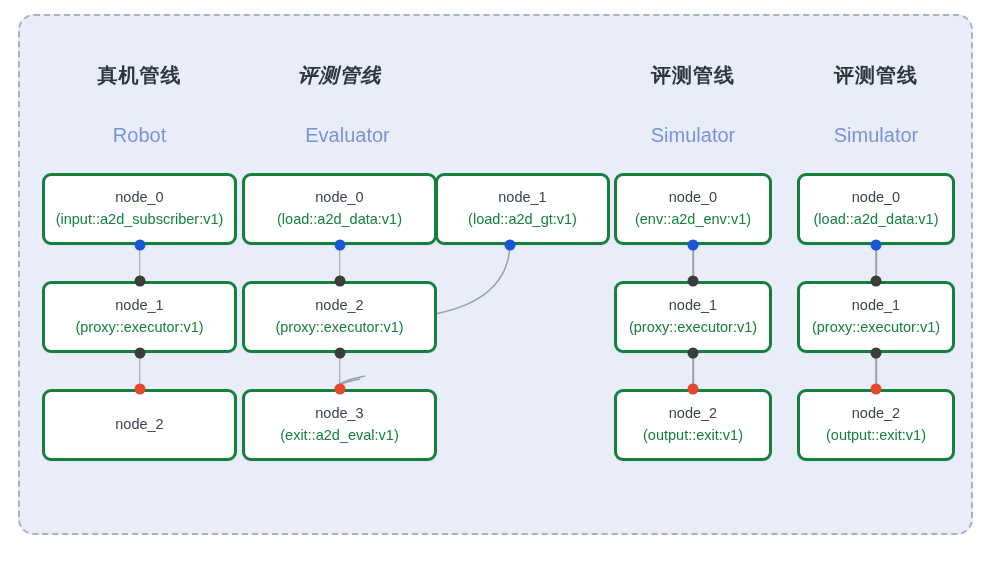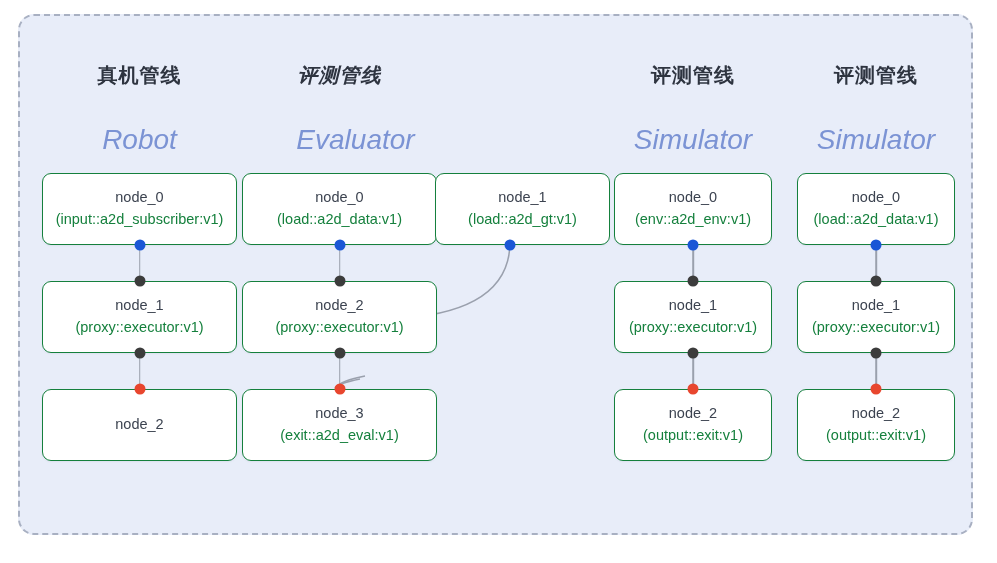--- a/index.html
+++ b/index.html
@@ -58,32 +58,31 @@
     color: #2e3440;
     letter-spacing: 1px;
     white-space: nowrap;
   }
 
   .col-header-en {
     position: absolute;
     width: 100%;
     top: 108px;
     text-align: center;
-    font-size: 28px;
+    font-size: 20px;
     color: #7b93d4;
     white-space: nowrap;
-    font-style: italic;
   }
 
   
   .node {
     position: absolute;
     box-sizing: border-box;
     background: #ffffff;
-    border: 1px solid #15803d;
+    border: 3px solid #15803d;
     border-radius: 9px;
     box-shadow: 0 1px 2px rgba(40,50,80,0.06);
     display: flex;
     flex-direction: column;
     align-items: center;
     justify-content: center;
   }
 
   .node-name {
     font-size: 14.5px;
@@ -165,21 +164,21 @@
         <div class="vline" style="left:97.5px; top:337px; height:36px;"></div>
 
         <div class="dot dot-blue" style="left:97.5px; top:229px;"></div>
         <div class="dot dot-dark" style="left:97.5px; top:265px;"></div>
         <div class="dot dot-dark" style="left:97.5px; top:337px;"></div>
         <div class="dot dot-red" style="left:97.5px; top:373px;"></div>
       </div>
 
       <div class="column" style="left:222px; width:375px; height:100%;">
         <div class="col-header-cn" style="width:195px; left:0px;font-style:italic;">评测管线</div>
-        <div class="col-header-en" style="width:195px; left:16px;">Evaluator</div>
+        <div class="col-header-en" style="width:195px; left:8px;">Evaluator</div>
 
         <div class="node" style="left:0px; top:157px; width:195px; height:72px;">
           <div class="node-name">node_0</div>
           <div class="node-type">(load::a2d_data:v1)</div>
         </div>
 
         <div class="node" style="left:193px; top:157px; width:175px; height:72px;">
           <div class="node-name">node_1</div>
           <div class="node-type">(load::a2d_gt:v1)</div>
         </div>

